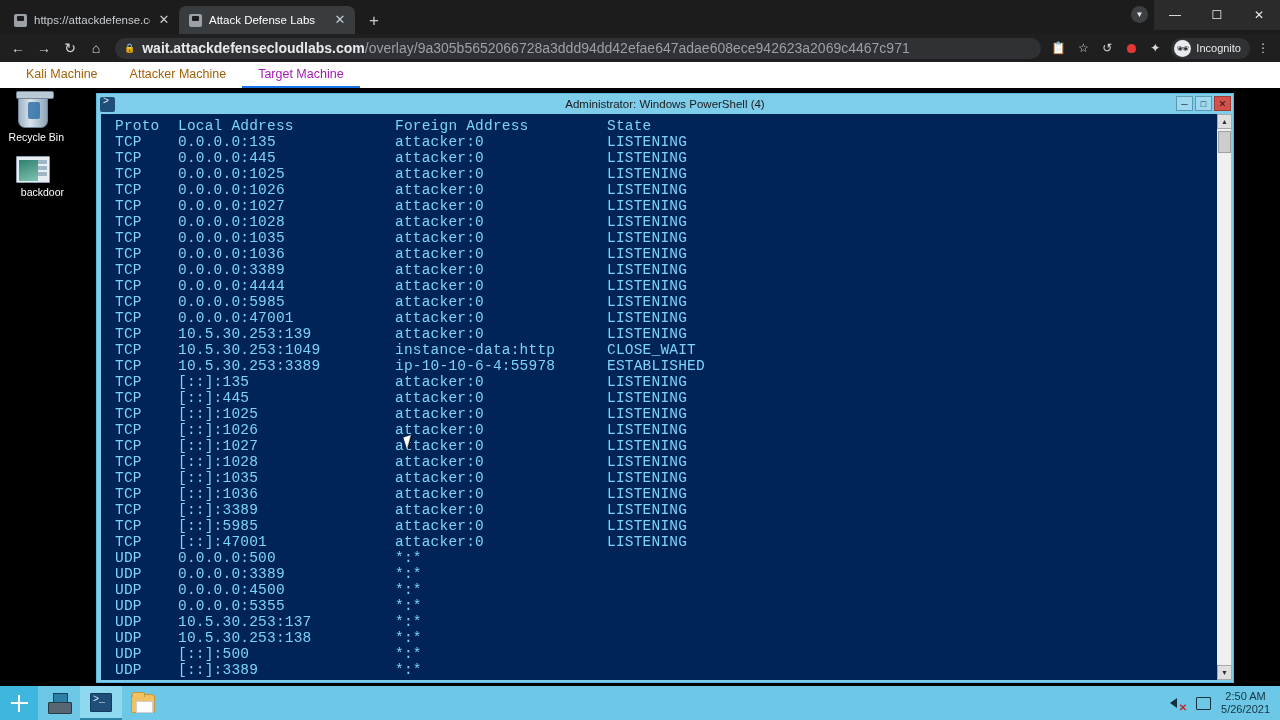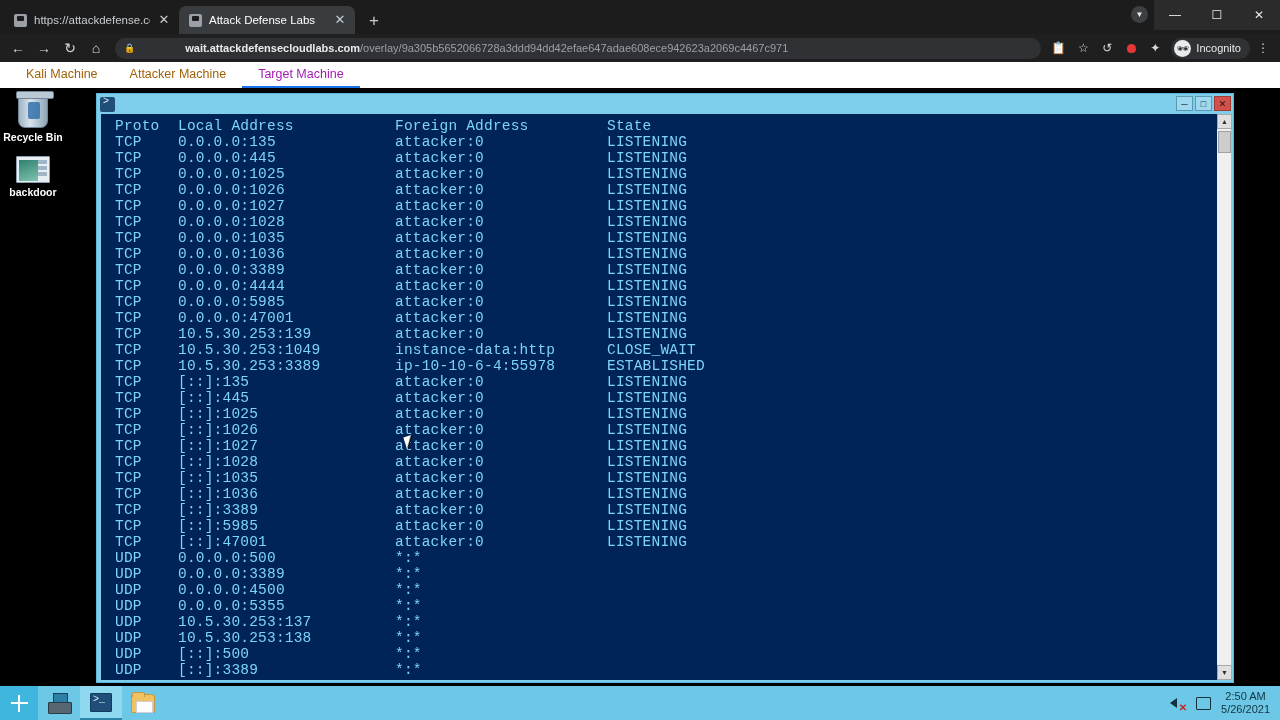--- a/index.html
+++ b/index.html
@@ -64,21 +64,21 @@
   .nav-btn {
     width: 24px; height: 24px; display: flex; align-items: center;
     justify-content: center; color: #d6d9dc; font-size: 14px; flex: none;
   }
   .omnibox {
     flex: 1; height: 21px; background: #2f3134; border-radius: 11px;
     display: flex; align-items: center; padding: 0 9px; gap: 7px;
     margin: 0 5px; overflow: hidden;
   }
   .lock-ico { font-size: 9px; color: #c8ccd0; flex: none; }
-  .url { font-size: 11px; color: #9aa0a6; white-space: nowrap; overflow: hidden; margin-left: 43px; }
+  .url { font-size: 14px; color: #9aa0a6; white-space: nowrap; overflow: hidden; }
   .url b { color: #e8eaed; font-weight: 700; }
   .tb-ico {
     width: 22px; height: 22px; display: flex; align-items: center;
     justify-content: center; color: #d6d9dc; font-size: 12px; flex: none;
   }
   .incognito-pill {
     height: 21px; background: #2f3134; border-radius: 11px; display: flex;
     align-items: center; gap: 5px; padding: 0 9px 0 3px; color: #e8eaed;
     font-size: 11px; flex: none; margin-left: 3px;
   }
@@ -98,24 +98,23 @@
     font-size: 12.5px; color: #a16207; border-bottom: 2px solid transparent;
   }
   .labtab.active { color: #a21caf; border-bottom-color: #1a73e8; }
 
   
   .desktop {
     position: absolute; left: 0; top: 88px; width: 1280px; height: 632px;
     background: #000; overflow: hidden;
   }
   .dicon {
-    position: absolute; width: 62px; text-align: center;
+    position: absolute; width: 62px; text-align: right;
     color: #fff; font-size: 10.5px; line-height: 12px;
     text-shadow: 1px 1px 2px #000;
-    font-weight: bold;
   }
   .dicon .glyph { margin: 0 auto 3px; display: block; }
 
   .bin {
     width: 30px; height: 34px; background: linear-gradient(90deg,#9fb3c4,#d8e4ec 40%,#8ea4b6);
     border-radius: 3px 3px 7px 7px; position: relative; border: 1px solid #6f8496;
   }
   .bin::before {
     content: ""; position: absolute; left: -3px; top: -4px; width: 36px; height: 6px;
     background: #b9c9d6; border: 1px solid #6f8496; border-radius: 2px;
@@ -344,20 +343,21 @@
   </div>
 
   <div class="dicon" style="left:2px; top:68px;">
     <span class="glyph bdoor"></span>
     <span>backdoor</span>
   </div>
 
   <div class="psw">
     <div class="ps-title">
       <span class="ps-ico"></span>
+      <span class="ps-title-text">Administrator: Windows PowerShell (4)</span>
       <span class="ps-btns">
         <span class="ps-btn">─</span>
         <span class="ps-btn">□</span>
         <span class="ps-btn close">✕</span>
       </span>
     </div>
 
     <div class="ps-body">
       <div class="term">
         <div class="term-grid">

